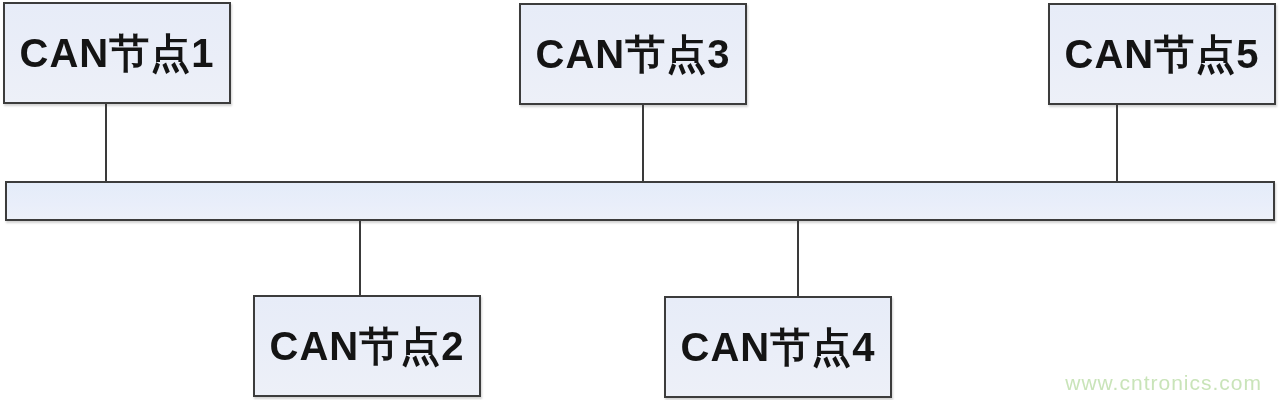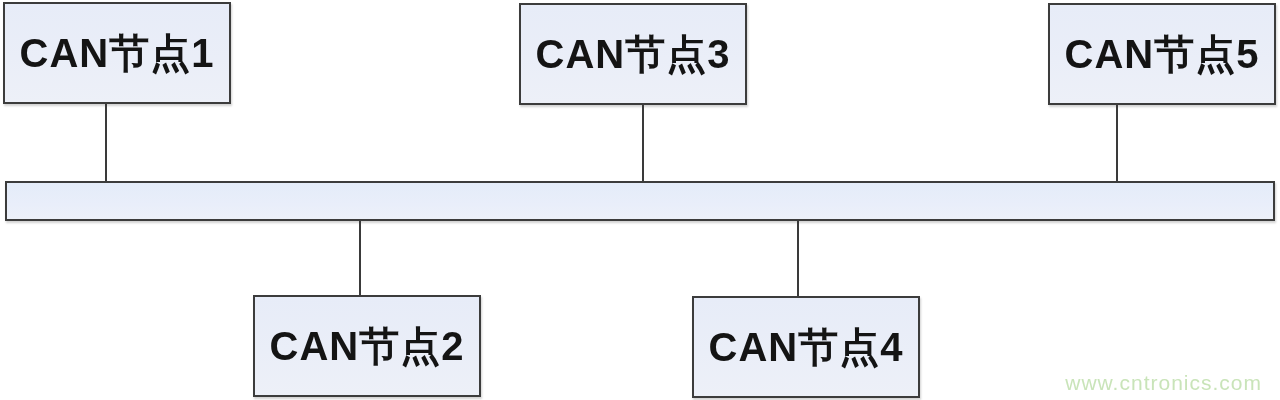--- a/index.html
+++ b/index.html
@@ -81,19 +81,19 @@
   <div class="connector" style="left:1116px; top:105px; height:76px;"></div>
 
   <div class="bus"></div>
 
   <div class="connector" style="left:359px; top:221px; height:74px;"></div>
   <div class="connector" style="left:797px; top:221px; height:75px;"></div>
 
   <div class="node" style="left:253px; top:295px;">
     <span class="node-label">CAN节点2</span>
   </div>
-  <div class="node" style="left:692px; top:296px;">
+  <div class="node" style="left:664px; top:296px;">
     <span class="node-label">CAN节点4</span>
   </div>
 
   <div class="watermark">www.cntronics.com</div>
 
 </div>
 
 </body></html>

